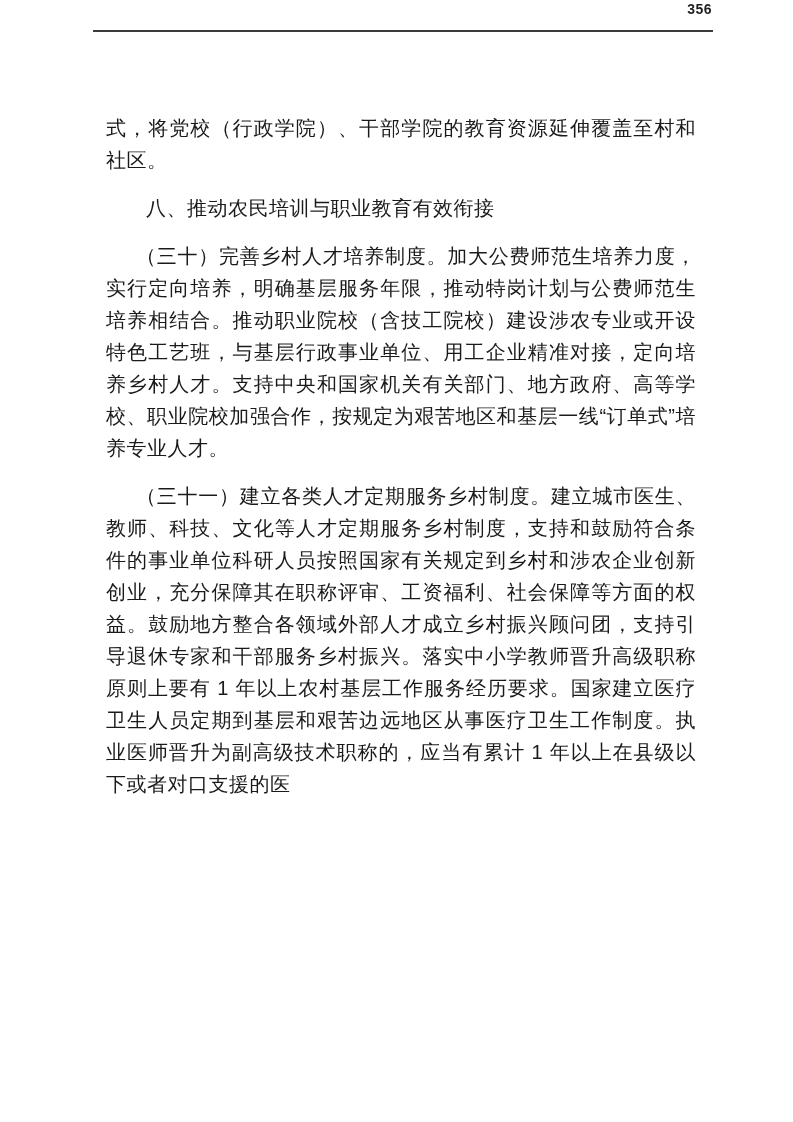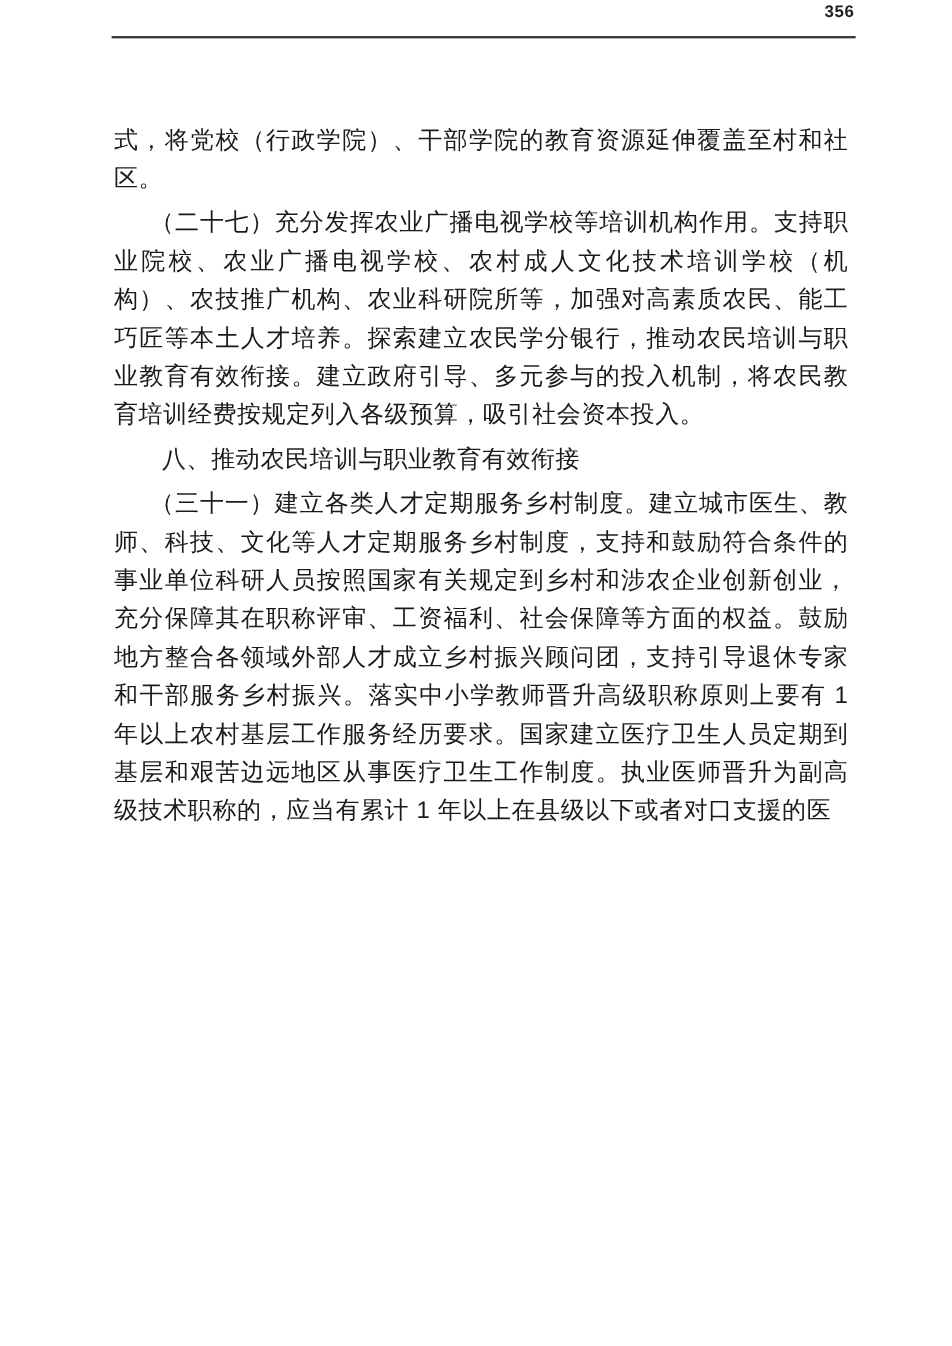--- a/index.html
+++ b/index.html
@@ -38,21 +38,21 @@
     left: 90px;
     top: 96px;
     width: 622px;
     color: #1a1a1a;
     font-size: 20px;
     line-height: 32px;
     text-align: justify;
     letter-spacing: 0.5px;
   }
   .content p {
-    margin: 5px;
+    margin: 16px;
     padding: 0;
   }
   .para-cont {
     text-indent: 0;
   }
   .para-paren {
     text-indent: 30px;
   }
   .para-heading {
     text-indent: 40px;
@@ -62,18 +62,18 @@
 <body>
 
 <div class="page">
 
   <div class="page-number">356</div>
 
   <div class="header-rule"></div>
 
   <div class="content">
     <p class="para-cont">式，将党校（行政学院）、干部学院的教育资源延伸覆盖至村和社区。</p>
-    <p class="para-paren">（二十七）充分发挥农业广播电视学校等培训机构作用。支持职业院校、农业广播电视学校、农村成人文化技术培训学校（机构）、农技推广机构、农业科研院所等，加强对高素质农民、能工巧匠等本土人才培养。探索建立农民学分银行，推动农民培训与职业教育有效衔接。建立政府引导、多元参与的投入机制，将农民教育培训经费按规定列入各级预算，吸引社会资本投入。</p>
     <p class="para-heading">八、推动农民培训与职业教育有效衔接</p>
+    <p class="para-paren">（三十）完善乡村人才培养制度。加大公费师范生培养力度，实行定向培养，明确基层服务年限，推动特岗计划与公费师范生培养相结合。推动职业院校（含技工院校）建设涉农专业或开设特色工艺班，与基层行政事业单位、用工企业精准对接，定向培养乡村人才。支持中央和国家机关有关部门、地方政府、高等学校、职业院校加强合作，按规定为艰苦地区和基层一线“订单式”培养专业人才。</p>
     <p class="para-paren">（三十一）建立各类人才定期服务乡村制度。建立城市医生、教师、科技、文化等人才定期服务乡村制度，支持和鼓励符合条件的事业单位科研人员按照国家有关规定到乡村和涉农企业创新创业，充分保障其在职称评审、工资福利、社会保障等方面的权益。鼓励地方整合各领域外部人才成立乡村振兴顾问团，支持引导退休专家和干部服务乡村振兴。落实中小学教师晋升高级职称原则上要有 1 年以上农村基层工作服务经历要求。国家建立医疗卫生人员定期到基层和艰苦边远地区从事医疗卫生工作制度。执业医师晋升为副高级技术职称的，应当有累计 1 年以上在县级以下或者对口支援的医</p>
   </div>
 
 </div>
 
 </body></html>

